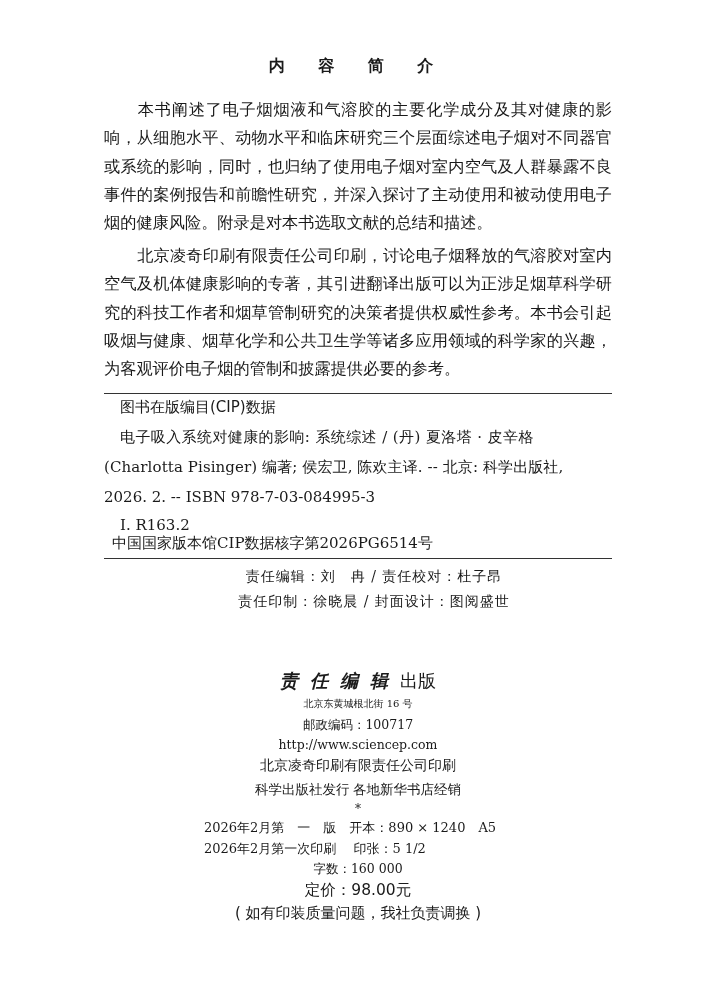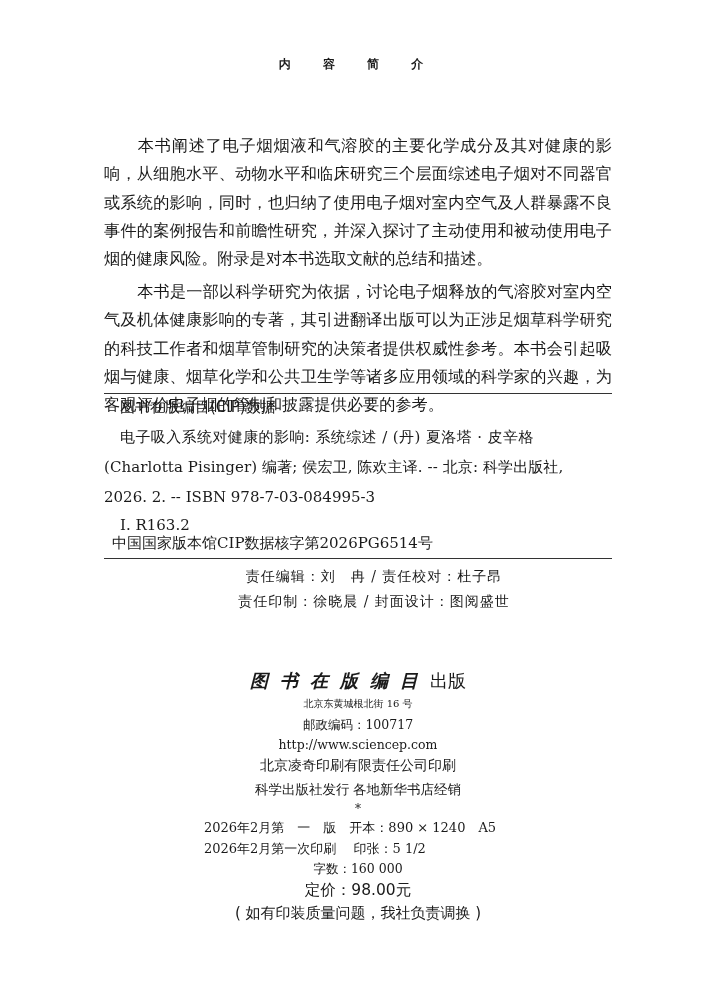--- a/index.html
+++ b/index.html
@@ -1,19 +1,19 @@
 <!DOCTYPE html>
 <html><head>
 <meta charset="utf-8">
 <style>
   html, body { margin: 0; padding: 0; background: #ffffff; }
   body { width: 720px; height: 1000px; position: relative; overflow: hidden; color: #1a1a1a; font-family: "DejaVu Serif", serif; }
   .page { position: absolute; left: 104px; top: 0; width: 508px; }
-  .title { position: absolute; left: 0; width: 508px; top: 56px; text-align: center; font-family: "DejaVu Sans", sans-serif; font-weight: bold; font-size: 12px; letter-spacing: 14px; }
-  .para { position: absolute; left: 0; width: 508px; font-size: 16.2px; line-height: 28.3px; text-align: justify; text-justify: inter-character; margin-top: 36px; }
+  .title { position: absolute; left: 0; width: 508px; top: 56px; text-align: center; font-family: "DejaVu Sans", sans-serif; font-weight: bold; font-size: 16px; letter-spacing: 14px; }
+  .para { position: absolute; left: 0; width: 508px; font-size: 16.2px; line-height: 28.3px; text-align: justify; text-justify: inter-character; }
   .para .indent { display: inline-block; width: 33px; }
   .p1 { top: 96px; }
   .p2 { top: 242px; }
   .rule { position: absolute; left: 0; width: 508px; height: 0; border-top: 1.2px solid #333; }
   .r1 { top: 393px; }
   .r2 { top: 558px; }
   .cip-head { position: absolute; left: 16px; top: 398px; font-family: "DejaVu Sans", sans-serif; font-size: 15px; }
   .cip-line { position: absolute; left: 0; width: 508px; font-size: 15px; white-space: nowrap; }
   .c1 { top: 428px; left: 16px; letter-spacing: 0.4px; }
   .c2 { top: 458px; letter-spacing: 0.1px; }
@@ -40,36 +40,36 @@
 </style>
 </head>
 <body>
 
 <div class="page">
 
   <div class="title">内 容 简 介</div>
 
   <div class="para p1"><span class="indent"></span><span>本书阐述了电子烟烟液和气溶胶的主要化学成分及其对健康的影响，从细胞水平、动物水平和临床研究三个层面综述电子烟对不同器官或系统的影响，同时，也归纳了使用电子烟对室内空气及人群暴露不良事件的案例报告和前瞻性研究，并深入探讨了主动使用和被动使用电子烟的健康风险。附录是对本书选取文献的总结和描述。</span></div>
 
-  <div class="para p2"><span class="indent"></span><span>本书是一部以科学研究为依据，讨论电子烟释放的气溶胶对室内空气及机体健康影响的专著，其引进翻译出版可以为正涉足烟草科学研究的科技工作者和烟草管制研究的决策者提供权威性参考。本书会引起吸烟与健康、烟草化学和公共卫生学等诸多应用领域的科学家的兴趣，为客观评价电子烟的管制和披露提供必要的参考。</span></div>
+  <div class="para p2"><span class="indent"></span><span>北京凌奇印刷有限责任公司印刷，讨论电子烟释放的气溶胶对室内空气及机体健康影响的专著，其引进翻译出版可以为正涉足烟草科学研究的科技工作者和烟草管制研究的决策者提供权威性参考。本书会引起吸烟与健康、烟草化学和公共卫生学等诸多应用领域的科学家的兴趣，为客观评价电子烟的管制和披露提供必要的参考。</span></div>
 
   <div class="rule r1"></div>
   <div class="cip-head">图书在版编目(CIP)数据</div>
   <div class="cip-line c1">电子吸入系统对健康的影响: 系统综述 / (丹) 夏洛塔 · 皮辛格</div>
   <div class="cip-line c2">(Charlotta Pisinger) 编著; 侯宏卫, 陈欢主译. -- 北京: 科学出版社,</div>
   <div class="cip-line c3">2026. 2. -- ISBN 978-7-03-084995-3</div>
   <div class="cip-line c4" style="top:516px;">I. R163.2</div>
 
   <div class="cip-line" style="top:534px; left:8px;">中国国家版本馆CIP数据核字第2026PG6514号</div>
   <div class="rule r2"></div>
 
   <div class="staff s1">责任编辑：刘　冉 / 责任校对：杜子昂</div>
   <div class="staff s2">责任印制：徐晓晨 / 封面设计：图阅盛世</div>
 
-  <div class="center pub"><span class="brand">图书在版编目</span><span>出版</span></div>
+  <div class="center pub"><span class="brand">责任编辑</span><span>出版</span></div>
   <div class="center addr">北京东黄城根北街 16 号</div>
   <div class="center zip">邮政编码：100717</div>
   <div class="center url">http://www.sciencep.com</div>
   <div class="center printer">北京凌奇印刷有限责任公司印刷</div>
   <div class="center dist">科学出版社发行  各地新华书店经销</div>
   <div class="center star">*</div>
   <div class="left-block ed" style="left:100px;">2026年2月第　一　版　开本：890 × 1240　A5</div>
   <div class="left-block imp" style="left:100px;">2026年2月第一次印刷　 印张：5 1/2</div>
   <div class="center words">字数：160 000</div>
   <div class="center price">定价：98.00元</div>

